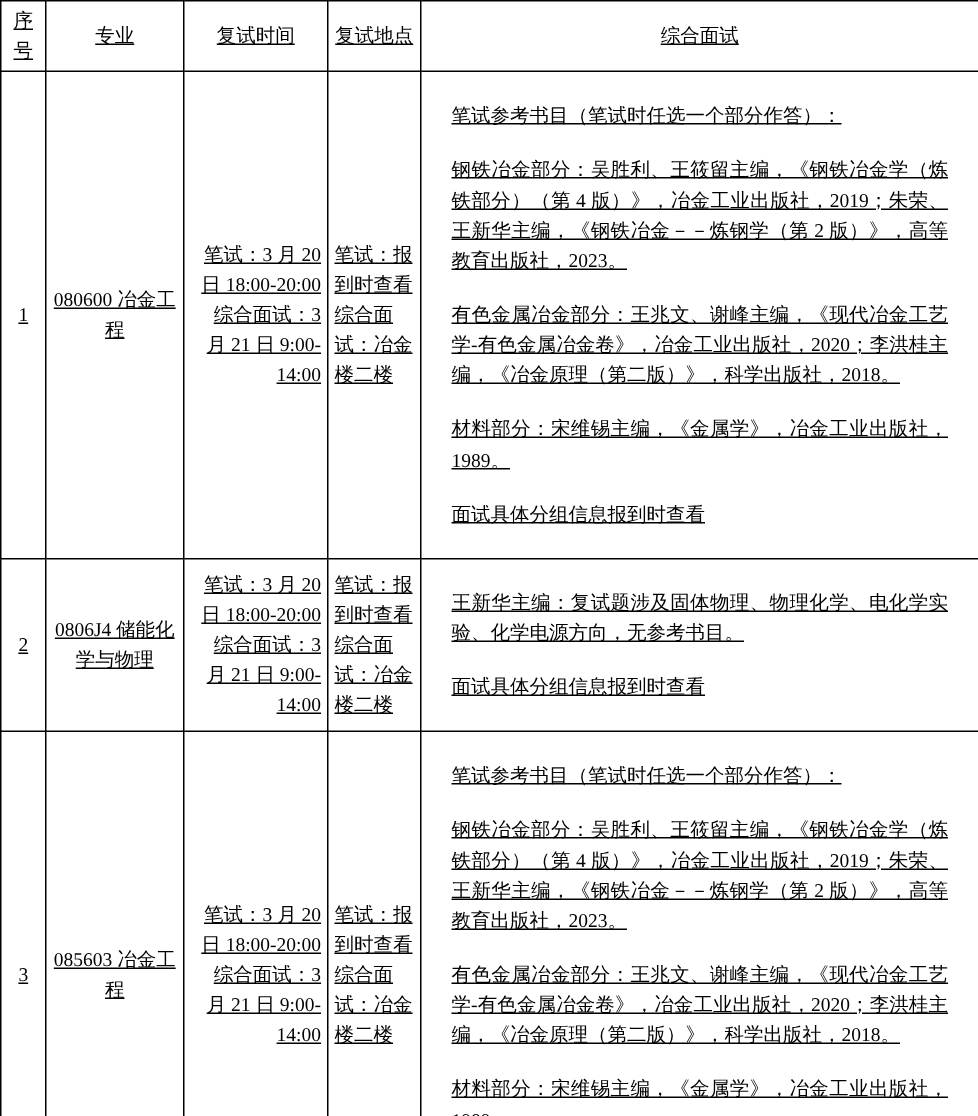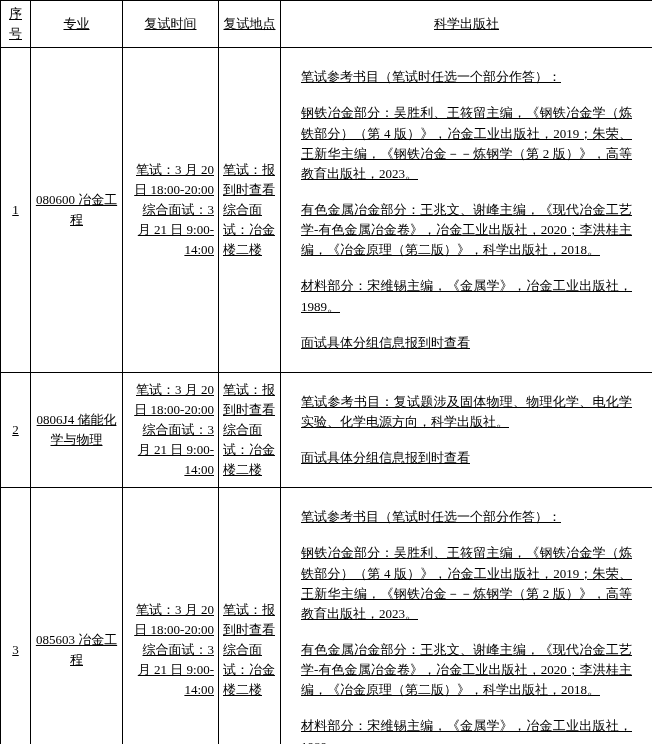--- a/index.html
+++ b/index.html
@@ -93,21 +93,21 @@
       <col class="c-time">
       <col class="c-place">
       <col class="c-notes">
     </colgroup>
     <thead>
       <tr>
         <td>序号</td>
         <td>专业</td>
         <td>复试时间</td>
         <td>复试地点</td>
-        <td>科学出版社</td>
+        <td>综合面试</td>
       </tr>
     </thead>
     <tbody>
       <tr>
         <td class="seq">1</td>
         <td class="major">080600 冶金工程</td>
         <td class="time">笔试：3 月 20 日 18:00-20:00 综合面试：3 月 21 日 9:00-14:00</td>
         <td class="place">笔试：报到时查看 综合面试：冶金楼二楼</td>
         <td class="notes">
           <p>笔试参考书目（笔试时任选一个部分作答）：</p>
@@ -116,21 +116,21 @@
           <p>材料部分：宋维锡主编，《金属学》，冶金工业出版社，1989。</p>
           <p>面试具体分组信息报到时查看</p>
         </td>
       </tr>
       <tr>
         <td class="seq">2</td>
         <td class="major">0806J4 储能化学与物理</td>
         <td class="time">笔试：3 月 20 日 18:00-20:00 综合面试：3 月 21 日 9:00-14:00</td>
         <td class="place">笔试：报到时查看 综合面试：冶金楼二楼</td>
         <td class="notes">
-          <p>笔试参考书目：复试题涉及固体物理、物理化学、电化学实验、化学电源方向，科学出版社。</p>
+          <p>王新华主编：复试题涉及固体物理、物理化学、电化学实验、化学电源方向，无参考书目。</p>
           <p>面试具体分组信息报到时查看</p>
         </td>
       </tr>
       <tr>
         <td class="seq">3</td>
         <td class="major">085603 冶金工程</td>
         <td class="time">笔试：3 月 20 日 18:00-20:00 综合面试：3 月 21 日 9:00-14:00</td>
         <td class="place">笔试：报到时查看 综合面试：冶金楼二楼</td>
         <td class="notes">
           <p>笔试参考书目（笔试时任选一个部分作答）：</p>

